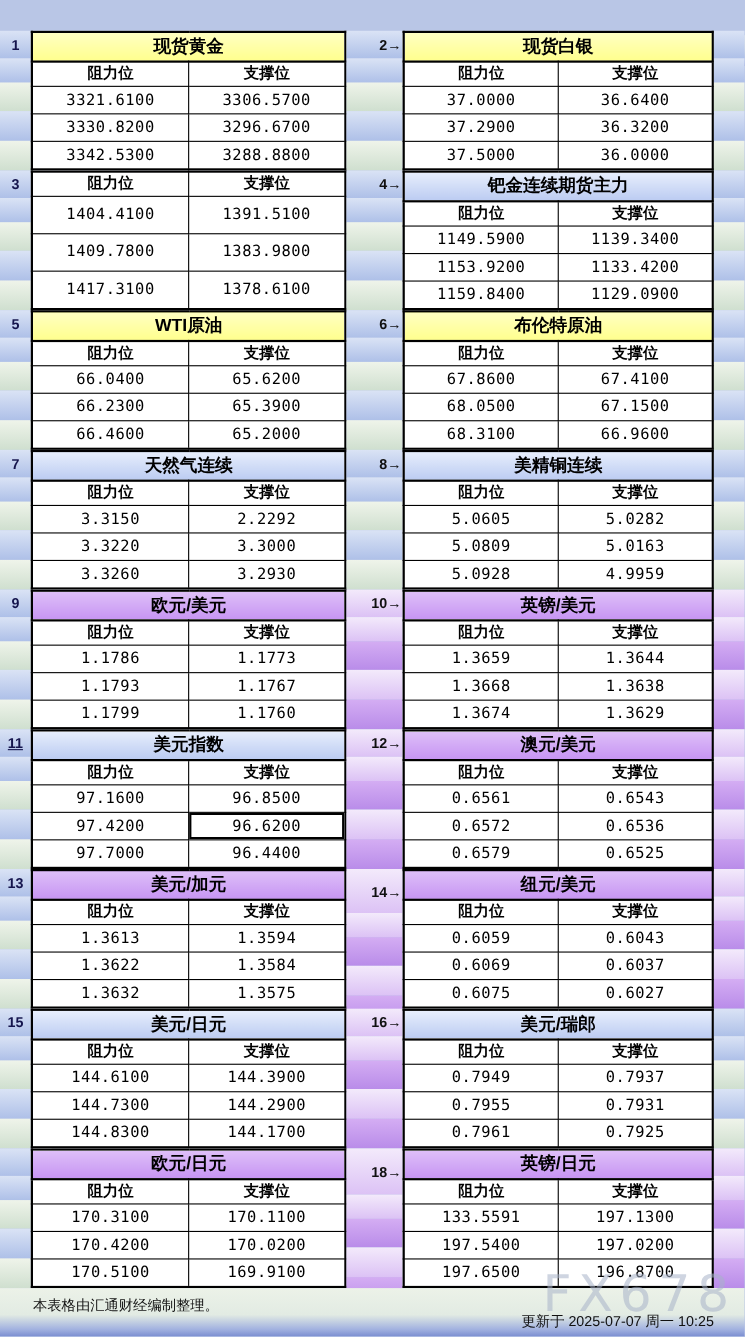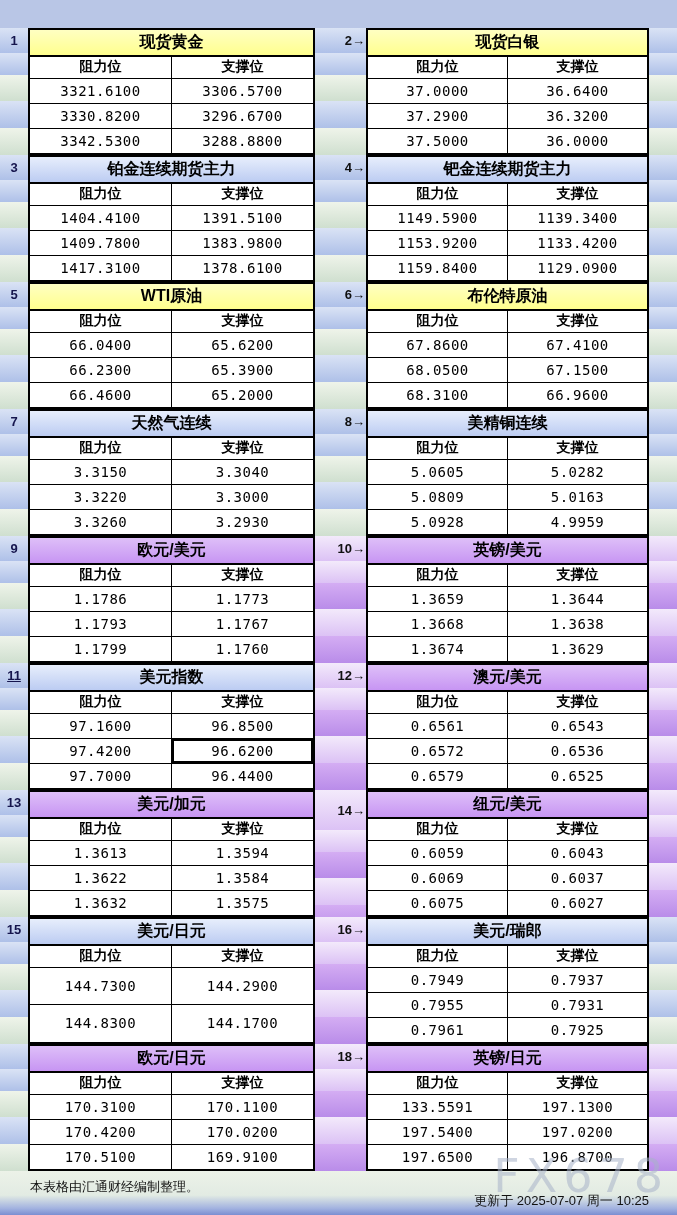--- a/index.html
+++ b/index.html
@@ -134,23 +134,20 @@
         <div class="edge-col">
           <div class="ec cool-a numlab" style="height: 25px;">3</div>
           <div class="ec cool-a" style="height: 22px;"></div>
           <div class="ec cool-b" style="height: 26px;"></div>
           <div class="ec cool-a" style="height: 27px;"></div>
           <div class="ec cool-b" style="height: 27px;"></div>
         </div>
         <div class="blockwrap bw-left">
   <table class="block">
     <tbody>
-      <tr>
-                <td class="title-cell theme-blue" colspan="2">铂金连续期货主力</td>
-              </tr>
       <tr class="subhead">
         <td>阻力位</td>
         <td>支撑位</td>
       </tr>
       <tr class="vals">
                 <td>1404.4100</td>
                 <td>1391.5100</td>
               </tr>
       <tr class="vals">
                 <td>1409.7800</td>
@@ -289,21 +286,21 @@
     <tbody>
       <tr>
                 <td class="title-cell theme-blue" colspan="2">天然气连续</td>
               </tr>
       <tr class="subhead">
         <td>阻力位</td>
         <td>支撑位</td>
       </tr>
       <tr class="vals">
                 <td>3.3150</td>
-                <td>3.3040</td>
+                <td>2.2292</td>
               </tr>
       <tr class="vals">
                 <td>3.3220</td>
                 <td>3.3000</td>
               </tr>
       <tr class="vals">
                 <td>3.3260</td>
                 <td>3.2930</td>
               </tr>
     </tbody>
@@ -580,20 +577,24 @@
   <table class="block">
     <tbody>
       <tr>
                 <td class="title-cell theme-blue" colspan="2">美元/日元</td>
               </tr>
       <tr class="subhead">
         <td>阻力位</td>
         <td>支撑位</td>
       </tr>
       <tr class="vals">
+                <td>144.6100</td>
+                <td>144.3900</td>
+              </tr>
+      <tr class="vals">
                 <td>144.7300</td>
                 <td>144.2900</td>
               </tr>
       <tr class="vals">
                 <td>144.8300</td>
                 <td>144.1700</td>
               </tr>
     </tbody>
   </table>
 </div>
@@ -664,21 +665,21 @@
                 <td>170.0200</td>
               </tr>
       <tr class="vals">
                 <td>170.5100</td>
                 <td>169.9100</td>
               </tr>
     </tbody>
   </table>
 </div>
         <div class="edge-col mid-col">
-          <div class="ec pur-a numlab" style="height: 25px;">18→</div>
+          <div class="ec pur-a numlab" style="height: 42px;">18→</div>
           <div class="ec pur-a" style="height: 22px;"></div>
           <div class="ec pur-b" style="height: 26px;"></div>
           <div class="ec pur-a" style="height: 27px;"></div>
           <div class="ec pur-b" style="height: 27px;"></div>
         </div>
         <div class="blockwrap bw-right">
   <table class="block">
     <tbody>
       <tr>
                 <td class="title-cell theme-purple" colspan="2">英镑/日元</td>

